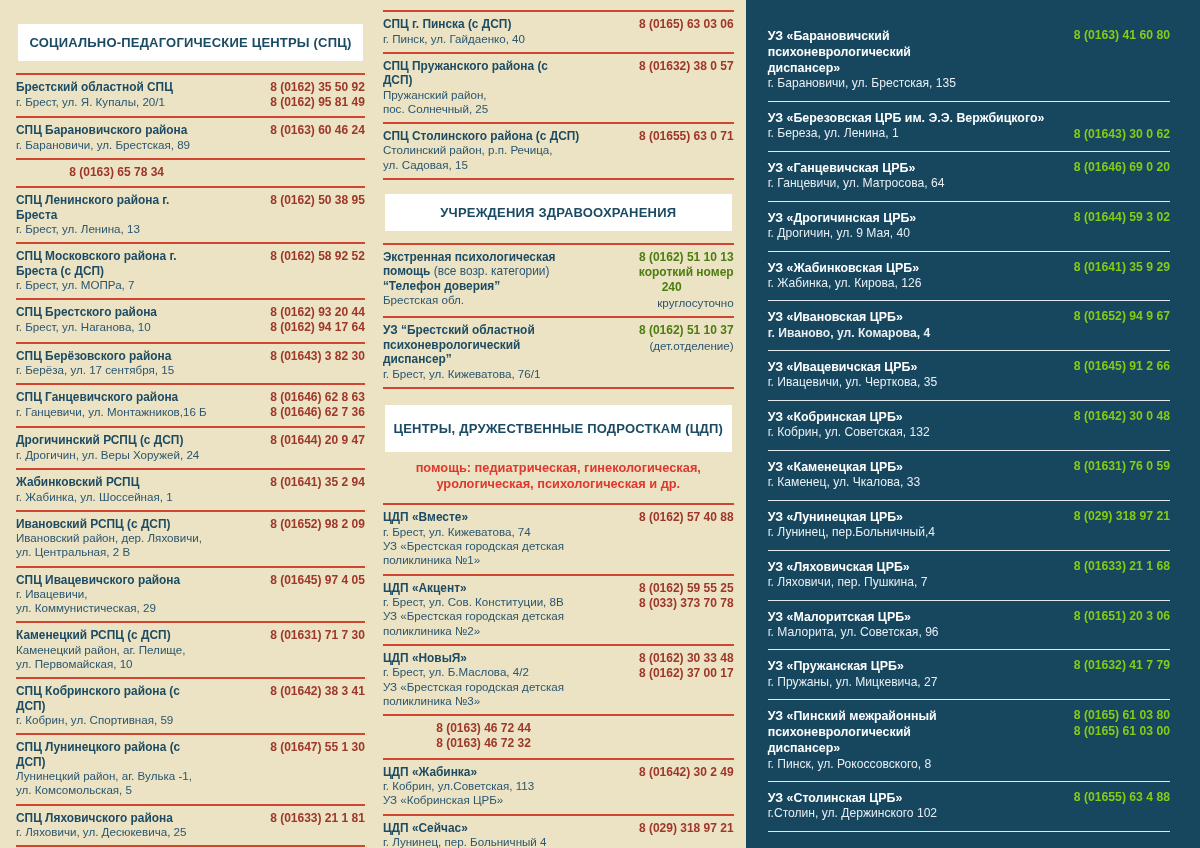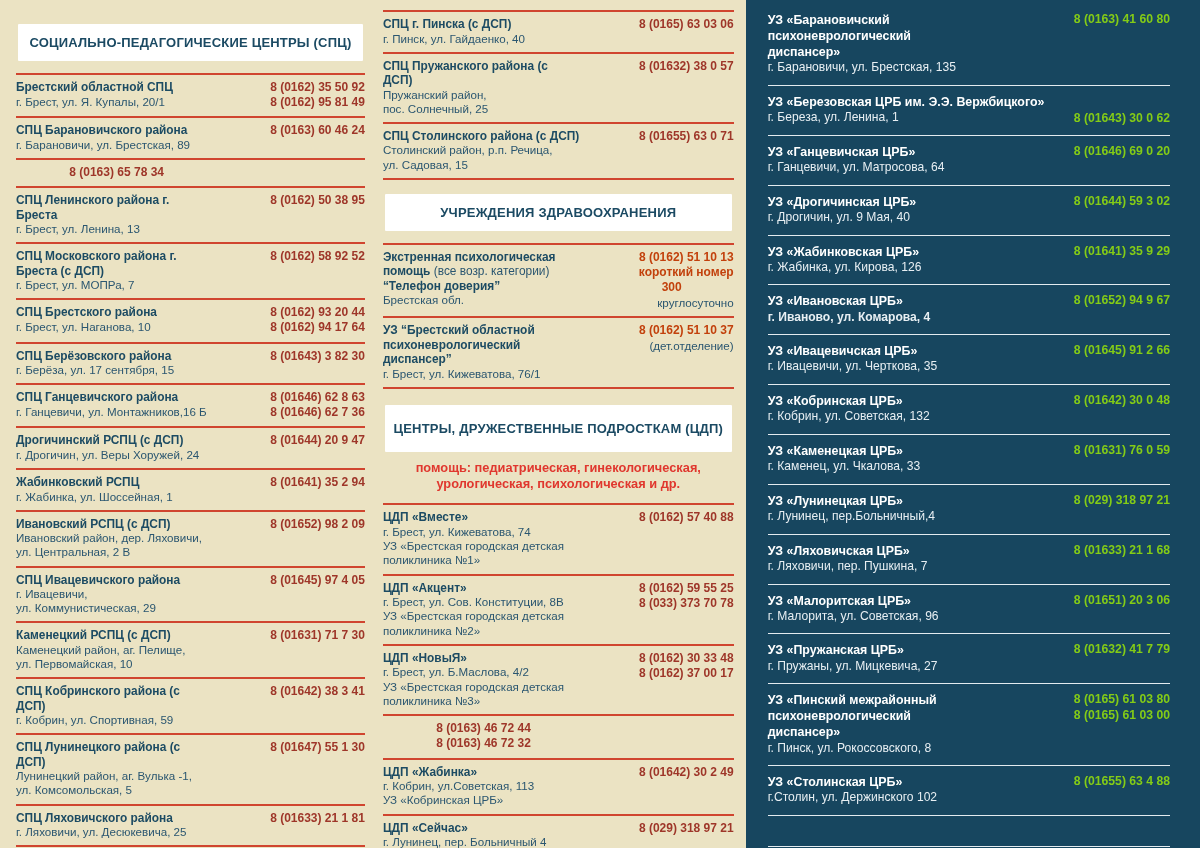--- a/index.html
+++ b/index.html
@@ -5,21 +5,21 @@
   html,body{margin:0;padding:0;}
   body{
     width:1200px;height:848px;overflow:hidden;
     background:#EBE3C3;
     font-family:"Liberation Sans","DejaVu Sans",sans-serif;
     display:flex;
   }
   .col{box-sizing:border-box;}
   .col1{width:394px;padding:0 6px 0 16px;}
   .col2{width:398px;padding:0 12px 0 12px;}
-  .col3{width:481px;background:#17465F;padding:4px 30px 0 22px;color:#F4F8FA;}
+  .col3{width:481px;background:#17465F;padding:20px 30px 0 22px;color:#F4F8FA;}
 
   .banner{
     background:#ffffff;color:#1B4A63;font-weight:bold;text-align:center;
     font-size:13px;letter-spacing:.2px;padding:11px 6px;border-radius:1px;
   }
   .banner.first{margin:24px 2px 12px 2px;}
   .banner.health{margin:14px 2px 12px 2px;}
   .banner.cdp{margin:16px 2px 8px 2px;padding:16px 6px;}
 
   .subtitle{
@@ -35,21 +35,21 @@
   .entry-left{flex:1;padding-right:6px;min-width:0;}
   .entry-name{font-weight:bold;color:#1C4B63;font-size:11.9px;line-height:1.22;}
   .entry-addr{color:#2A5670;font-size:11.6px;line-height:1.22;white-space:pre-line;}
   .entry-org{color:#2A5670;font-size:11.6px;line-height:1.24;}
   .entry-phones{
     width:148px;flex:0 0 148px;text-align:right;font-weight:bold;
     color:#9E3629;font-size:12px;line-height:1.26;white-space:pre-line;
   }
   .note{font-weight:normal;color:#2A5670;}
   .right-cell{width:152px;flex:0 0 152px;text-align:right;}
-  .phone-line{font-weight:bold;color:#c2410c;font-size:12px;line-height:1.26;}
+  .phone-line{font-weight:bold;color:#4d7c0f;font-size:12px;line-height:1.26;}
   .short-num{padding-right:52px;}
   .hours{color:#2A5670;font-size:11.6px;line-height:1.3;}
 
   
   .col3 .list{border-bottom:none;}
   .col3 .entry{border-top:none;border-bottom:1.5px solid #E3EBEF;padding:8px 0 9px 0;}
   .col3 .entry-name{color:#FFFFFF;font-size:12.4px;line-height:1.3;}
   .col3 .entry-addr{color:#E8EFF3;font-size:12.1px;line-height:1.3;}
   .col3 .entry-phones{color:#84cc16;font-size:12.2px;line-height:1.3;width:142px;flex:0 0 142px;}
   .col3 .entry.wide{display:block;}
@@ -264,21 +264,21 @@
         <div class="entry-name">
           <span>Экстренная психологическая помощь</span>
           <span class="note">(все возр. категории)</span>
         </div>
         <div class="entry-name">“Телефон доверия”</div>
         <div class="entry-addr">Брестская обл.</div>
       </div>
       <div class="right-cell">
         <div class="phone-line">8 (0162) 51 10 13</div>
         <div class="phone-line">короткий номер</div>
-        <div class="phone-line short-num">300</div>
+        <div class="phone-line short-num">240</div>
         <div class="hours">круглосуточно</div>
       </div>
     </div>
     <div class="entry">
       <div class="entry-left">
         <div class="entry-name">УЗ “Брестский областной психоневрологический диспансер”</div>
         <div class="entry-addr">г. Брест, ул. Кижеватова, 76/1</div>
       </div>
       <div class="right-cell">
         <div class="phone-line">8 (0162) 51 10 37</div>

